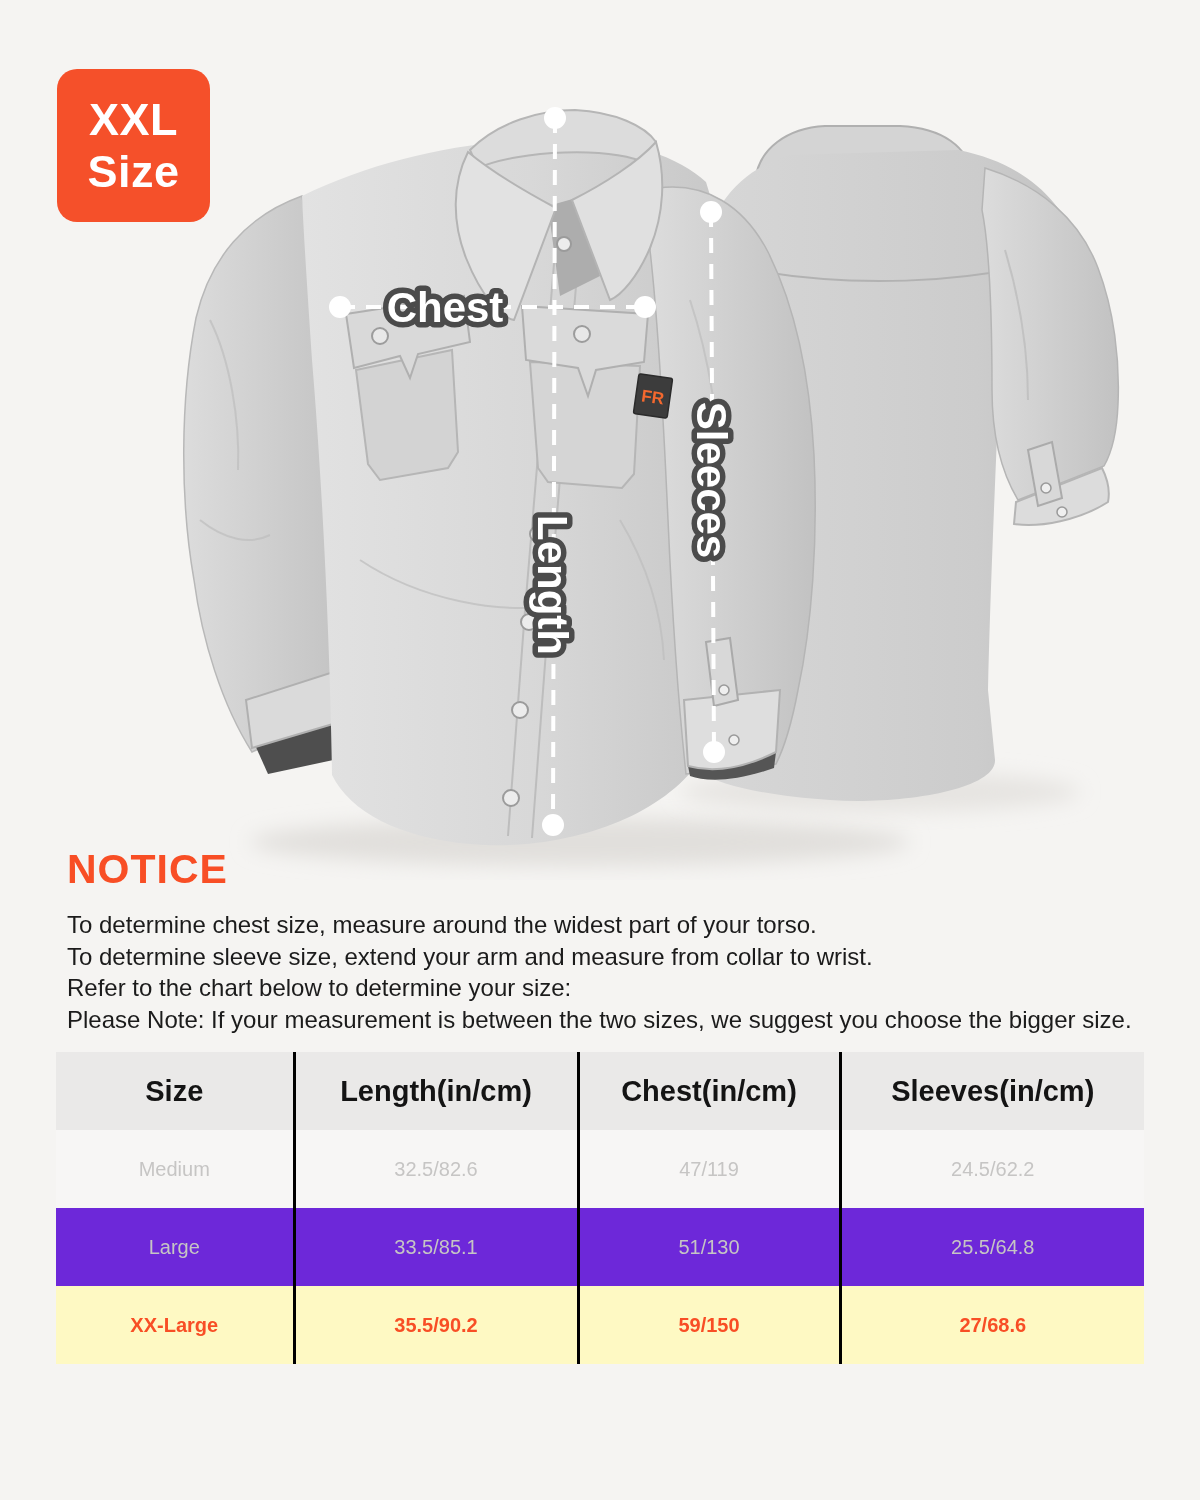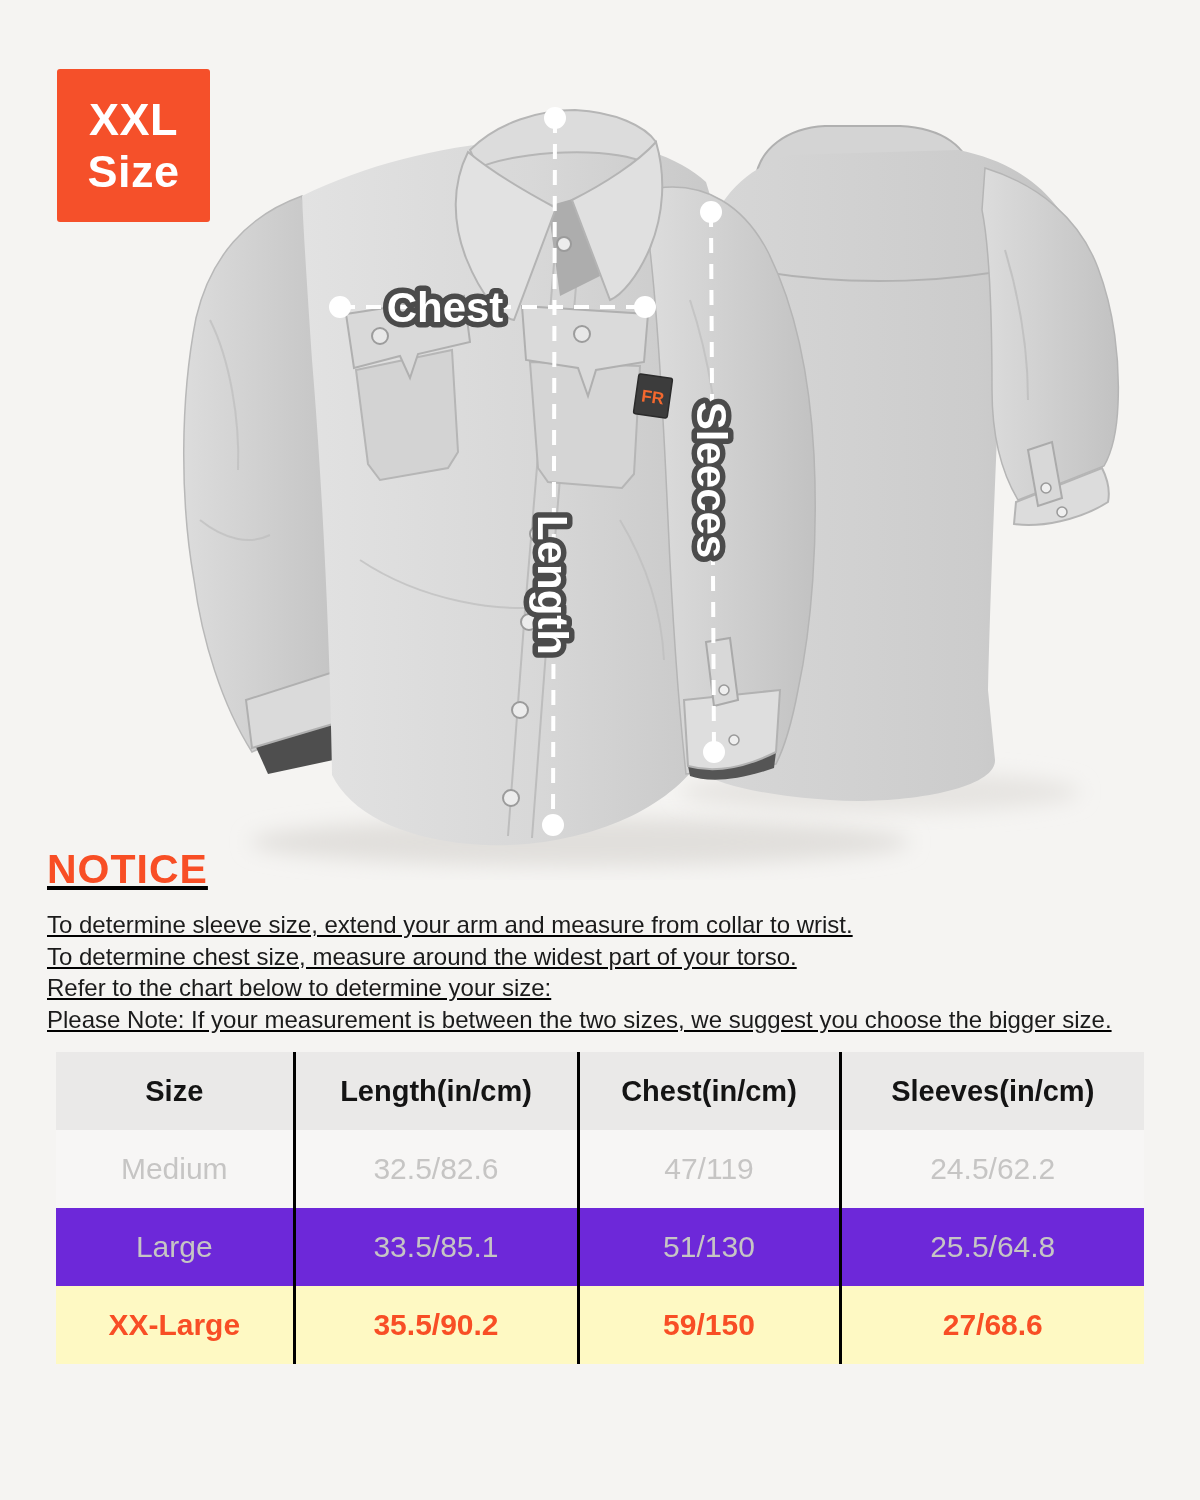--- a/index.html
+++ b/index.html
@@ -6,60 +6,60 @@
   body{
     width:1200px;height:1500px;position:relative;overflow:hidden;
     background:#F5F4F2;
     font-family:"Liberation Sans", sans-serif;
   }
   .page{position:absolute;inset:0;}
 
   
   .badge{
     position:absolute;left:57px;top:69px;width:153px;height:153px;
-    background:#F5502A;border-radius:3px;
+    background:#F5502A;border-radius:20px;
     display:flex;flex-direction:column;align-items:center;justify-content:center;
     color:#FFFFFF;font-weight:700;font-size:45px;line-height:52px;letter-spacing:.5px;
   }
 
   
   .hero{position:absolute;left:0;top:0;width:1200px;height:880px;}
   .hero svg{display:block;}
   .measure-label{
     font-family:"Liberation Sans", sans-serif;
     font-weight:700;font-size:42px;fill:#FFFFFF;
     stroke:#4B4B4B;stroke-width:11px;stroke-linejoin:round;
     paint-order:stroke fill;
   }
   .fr-text{
     font-family:"Liberation Sans", sans-serif;
     font-weight:700;font-size:17px;fill:#F4682E;
   }
 
   
-  .notice{position:absolute;left:47px;top:846px;width:1110px;text-decoration:underline;}
+  .notice{position:absolute;left:67px;top:846px;width:1110px;}
   .notice-title{
     margin:0;font-size:41px;line-height:46px;font-weight:800;
     color:#F84E25;letter-spacing:1px;
   }
   .notice-lines{margin-top:17px;font-size:24px;line-height:31.5px;color:#1B1B1B;}
 
   
   table.size-table{
     position:absolute;left:56px;top:1052px;width:1088px;
     border-collapse:collapse;table-layout:fixed;
   }
   .size-table th,.size-table td{
     height:78px;text-align:center;vertical-align:middle;padding:0;
   }
   .size-table th+th,.size-table td+td{border-left:3px solid #000000;}
   .size-table thead th{
     background:#EAE9E8;color:#141414;font-size:29px;font-weight:700;
   }
-  .size-table tbody td{font-size:30px;font-weight:400;color:#C6C5C4;}
+  .size-table tbody td{font-size:20px;font-weight:400;color:#C6C5C4;}
   .size-table tbody tr.row-light td{background:#F7F6F5;}
   .size-table tbody tr.row-dark td{background:#6d28d9;}
   .size-table tbody tr.row-highlight td{
     background:#fef9c3;color:#F84E25;font-weight:700;
   }
 </style>
 </head>
 <body>
 
 <div class="page">
@@ -183,22 +183,22 @@
         <text class="measure-label" x="445" y="322" text-anchor="middle">Chest</text>
         <text class="measure-label" x="553" y="600" text-anchor="middle" transform="rotate(90 553 585)">Length</text>
         <text class="measure-label" x="712" y="495" text-anchor="middle" transform="rotate(90 712 480)">Sleeces</text>
       </g>
     </svg>
   </div>
 
   <div class="notice">
     <h2 class="notice-title">NOTICE</h2>
     <div class="notice-lines">
+      <div>To determine chest size, measure around the widest part of your torso.</div>
       <div>To determine sleeve size, extend your arm and measure from collar to wrist.</div>
-      <div>To determine chest size, measure around the widest part of your torso.</div>
       <div>Refer to the chart below to determine your size:</div>
       <div>Please Note: If your measurement is between the two sizes, we suggest you choose the bigger size.</div>
     </div>
   </div>
 
   <table class="size-table">
     <colgroup>
       <col style="width:238px">
         <col style="width:284px">
         <col style="width:262px">

